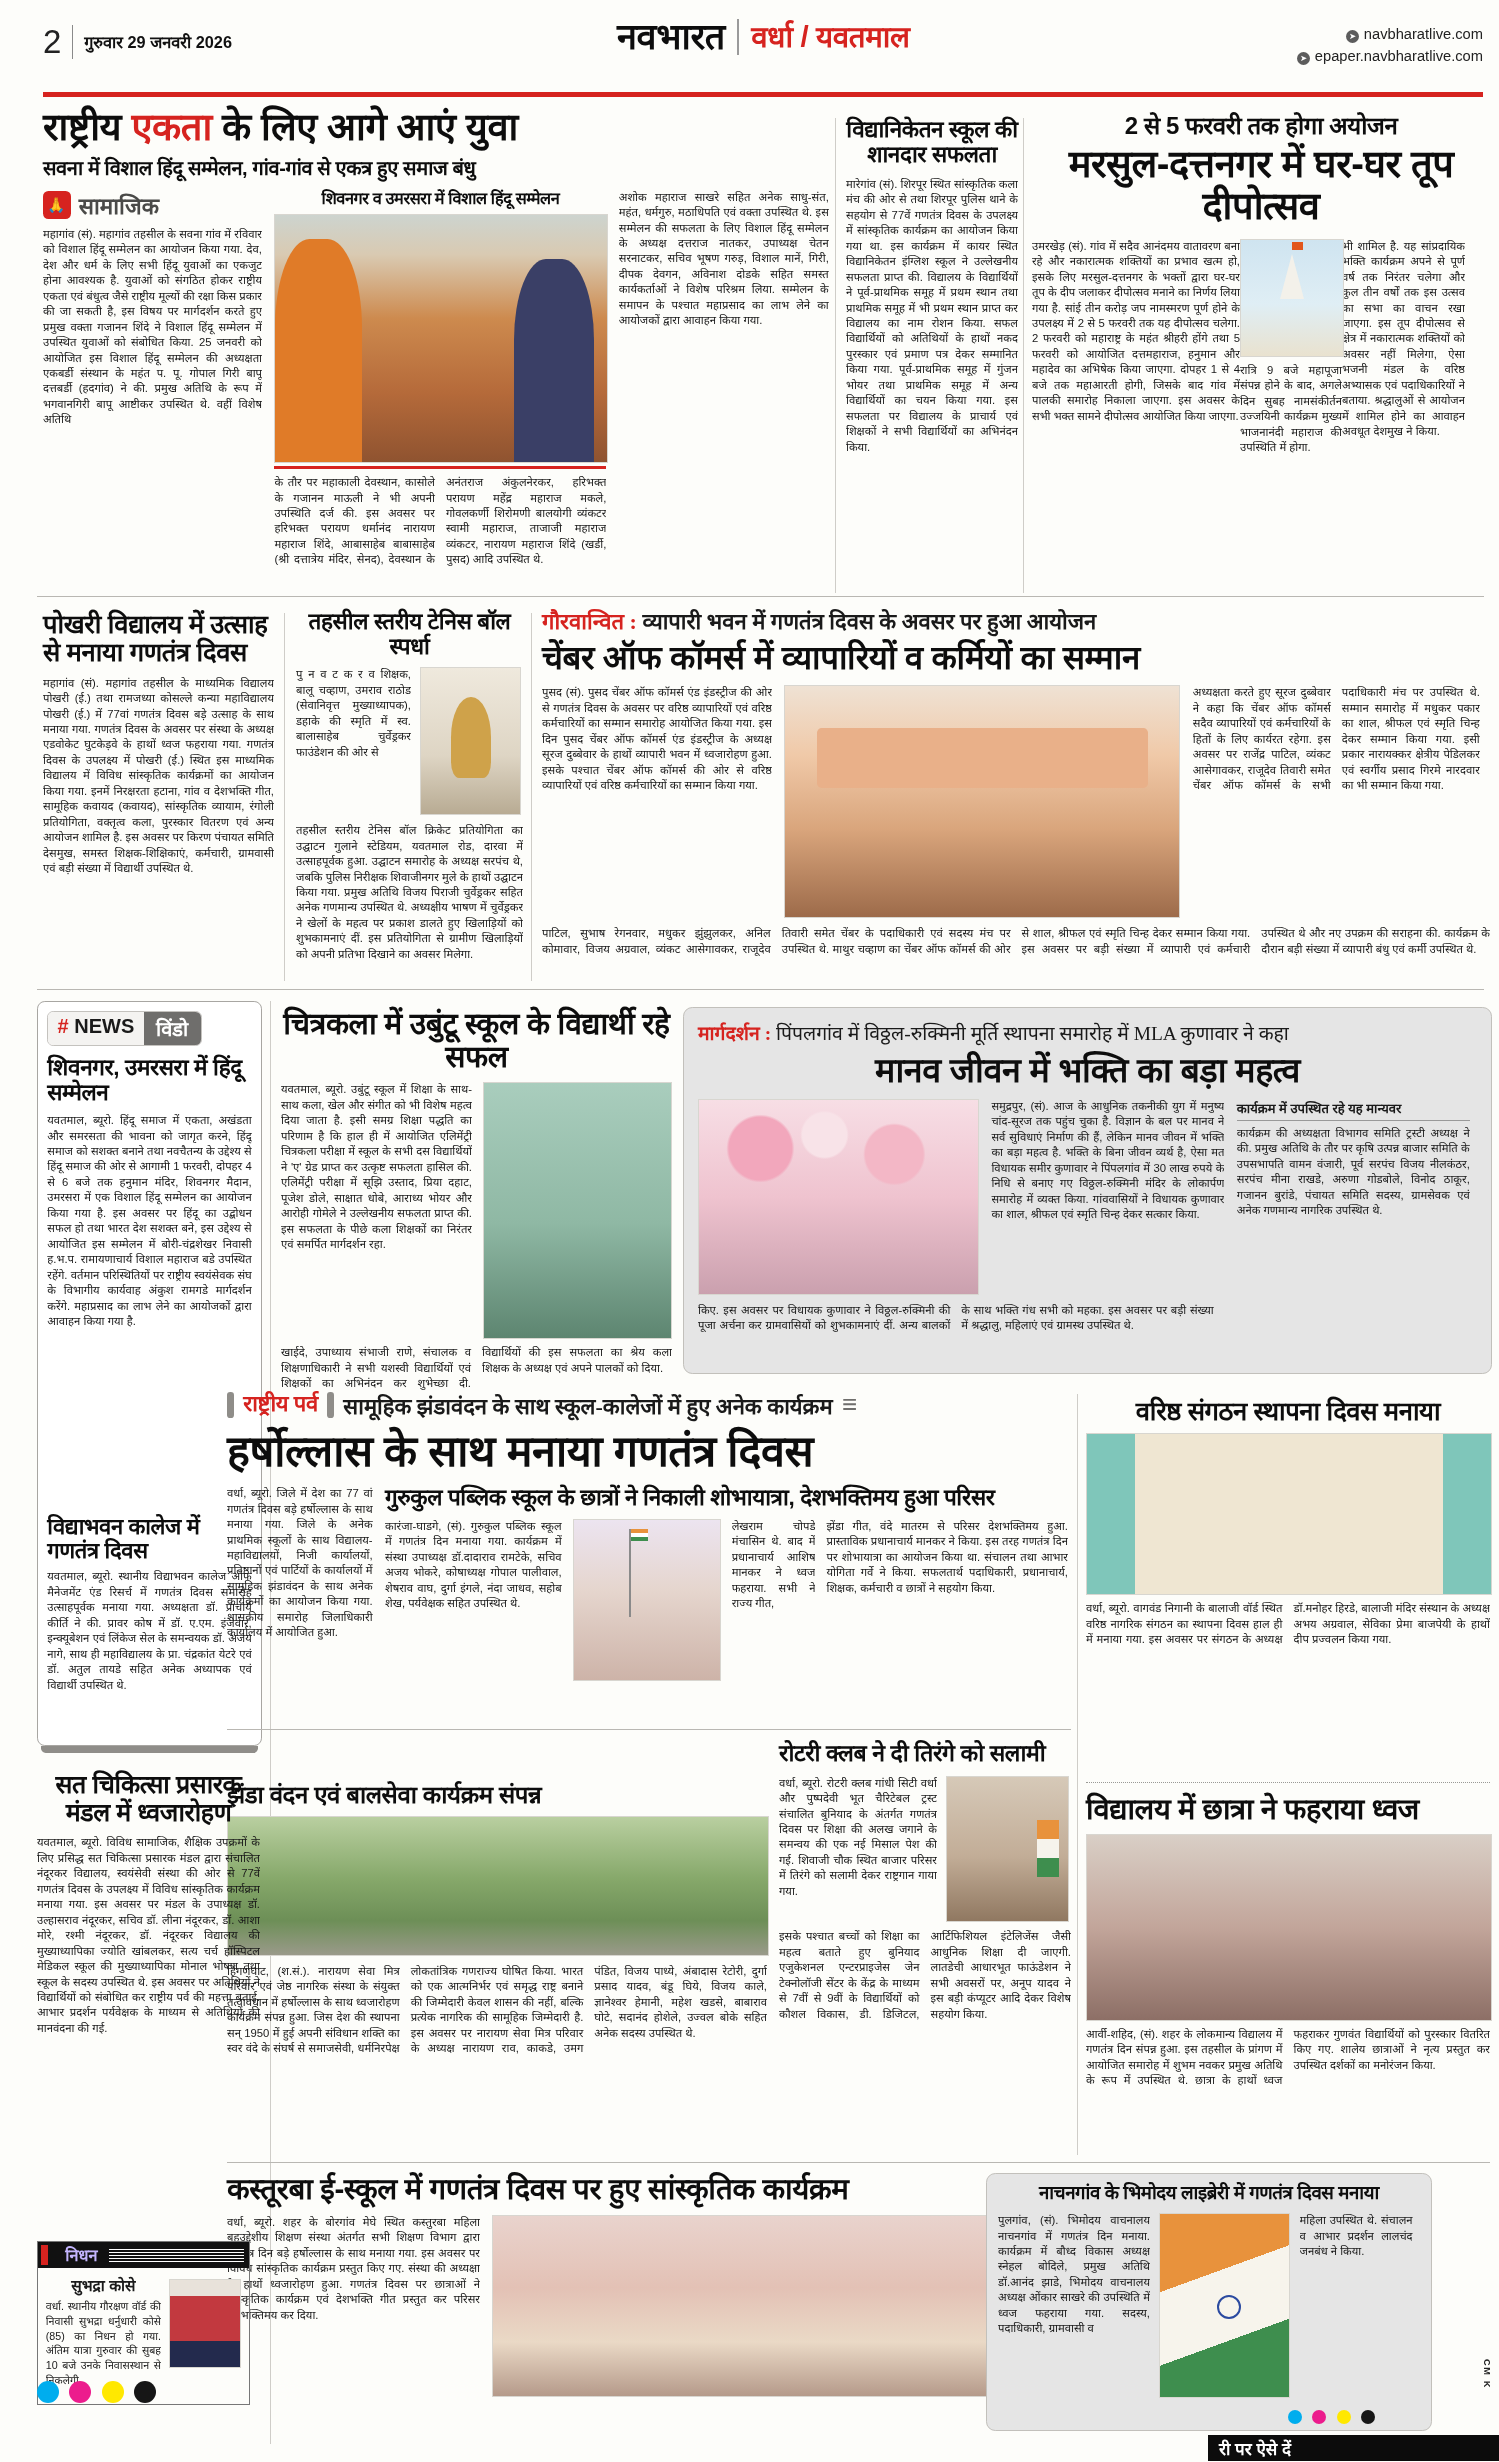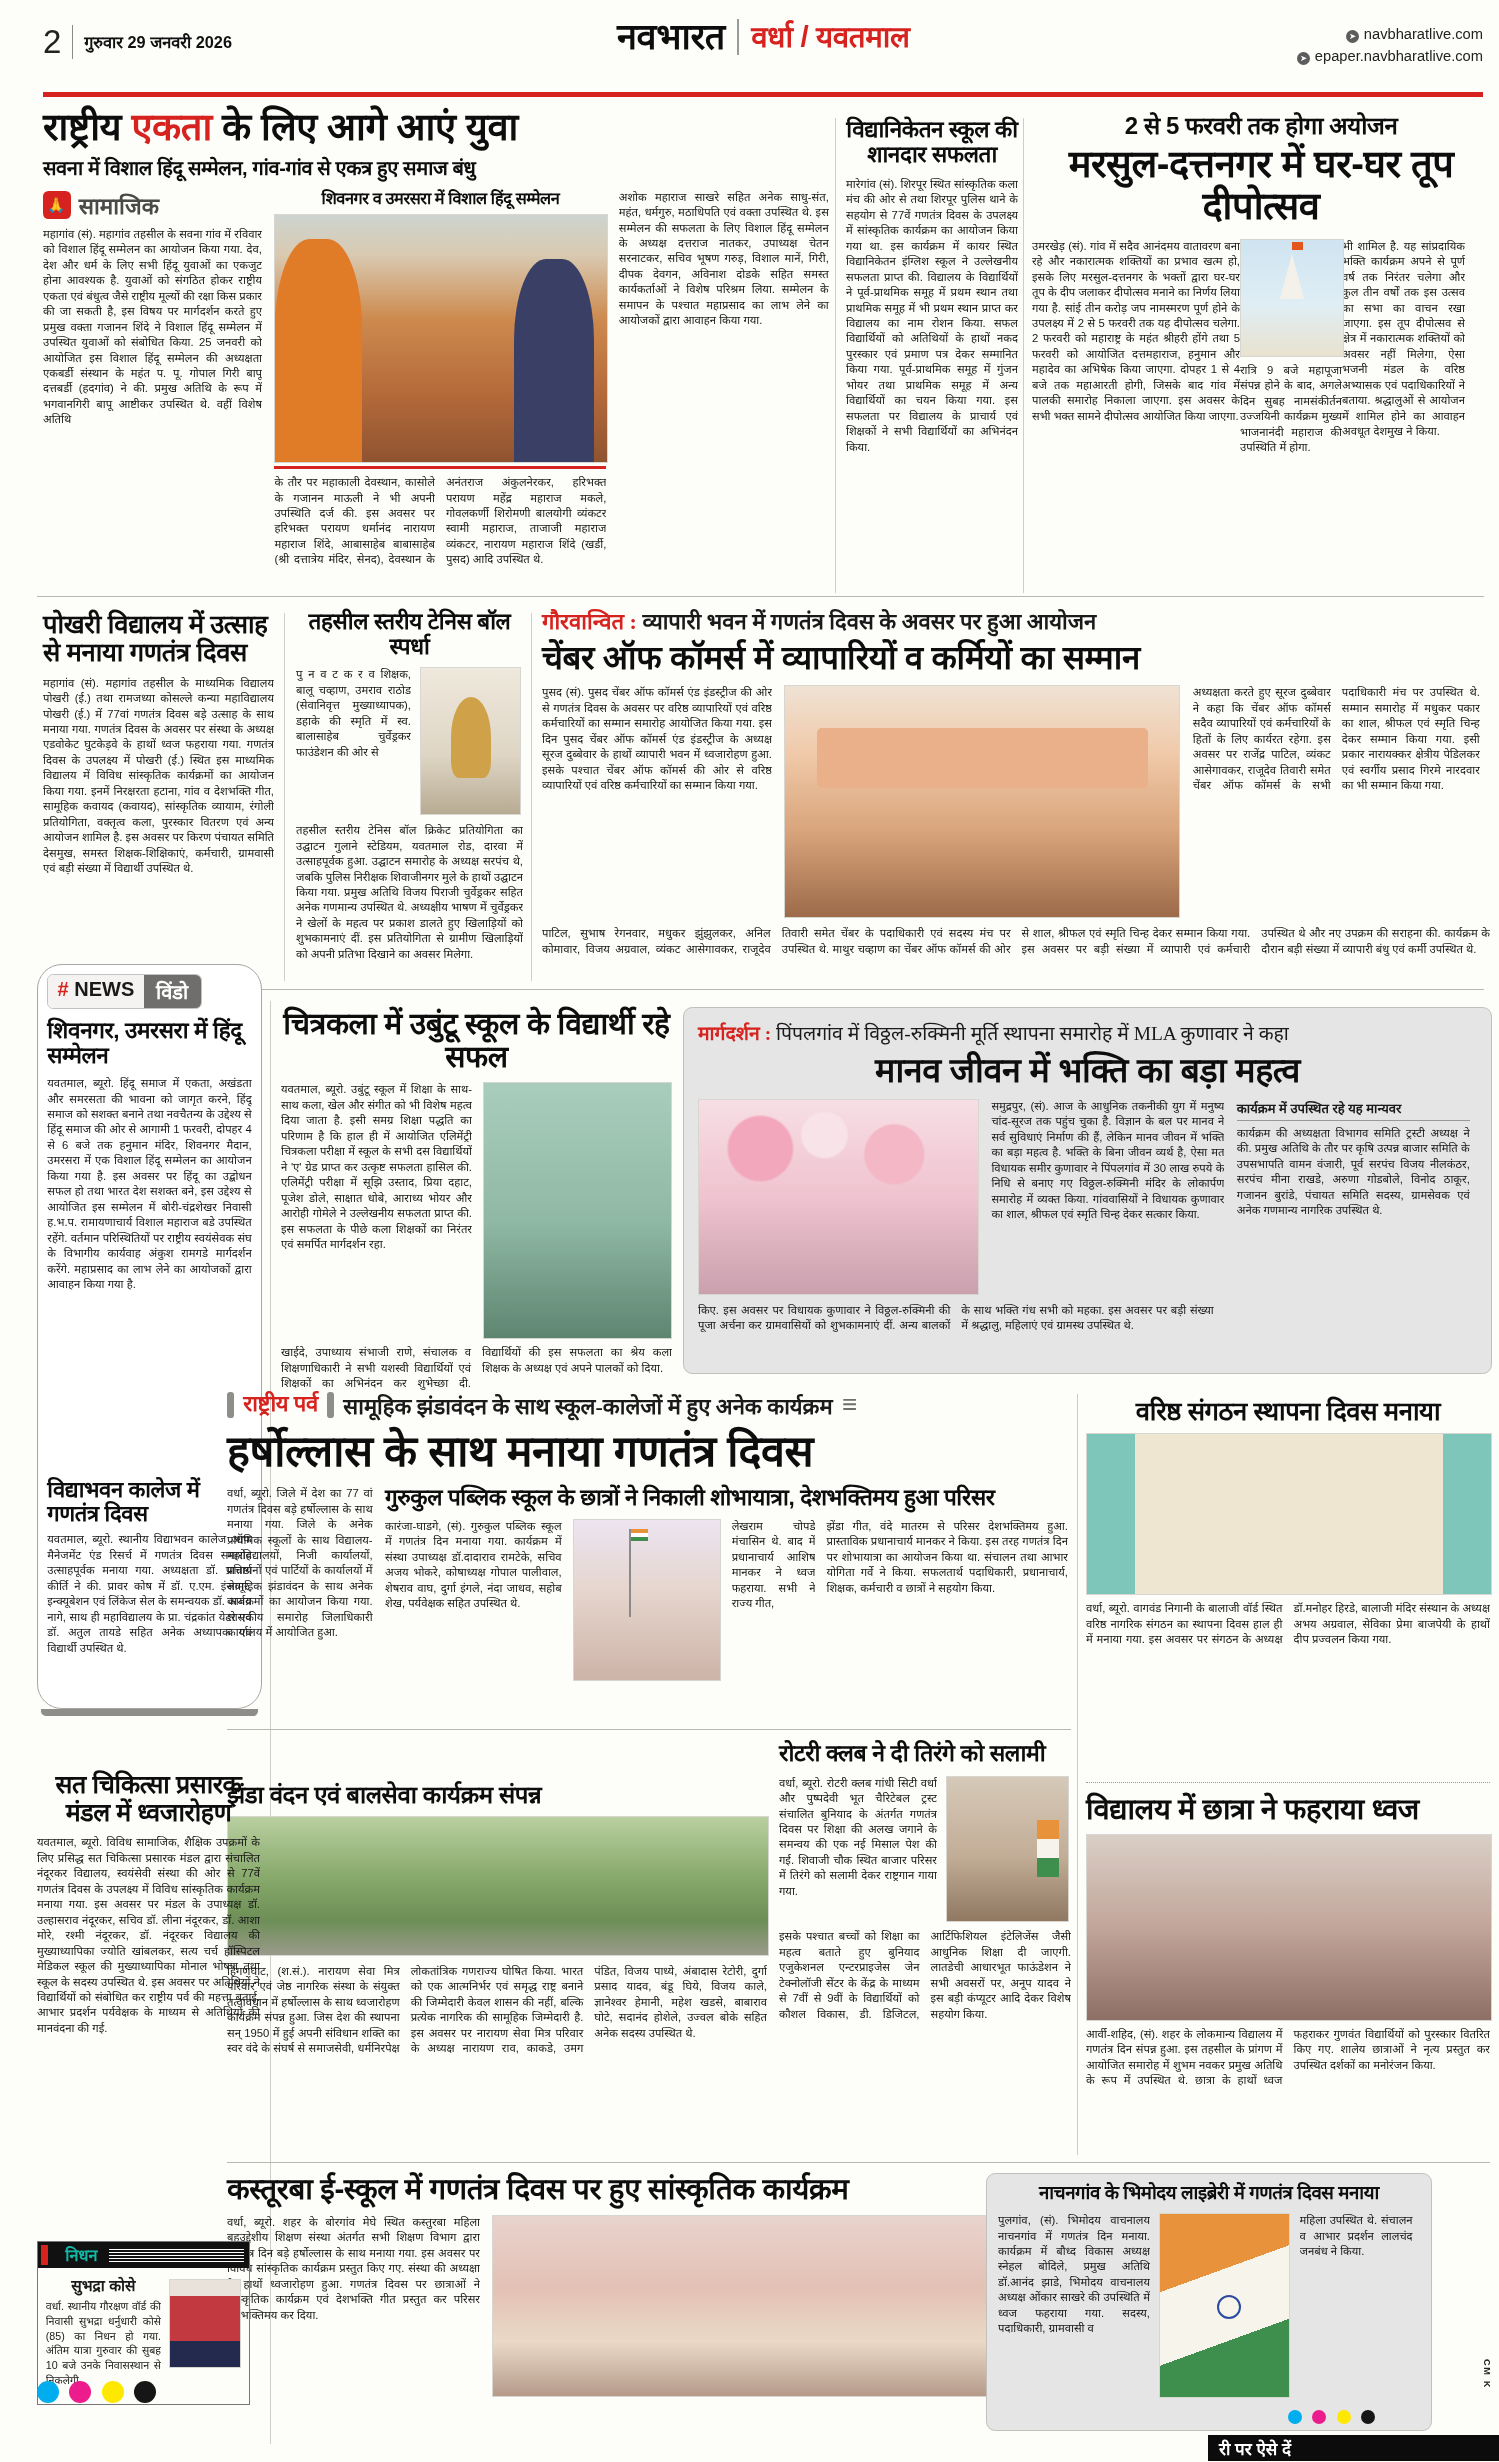--- a/index.html
+++ b/index.html
@@ -50,21 +50,21 @@
   .newstag .left{padding:3.1px 9.3px;font-weight:800;font-size:20px;background:#f4f3f1;}
   .newstag .right{padding:3.1px 12.4px;font-weight:800;font-size:20px;background:#6f6e6c;color:#fff;}
   .graybar{height:7px;background:#8f8d89;border-radius:0 0 4.7px 4.7px;}
   .rbox{border:1.6px solid #c2c0bb;border-radius:9.3px;background:#e5e5e5;}
   .kicker-serif{font-family:"Liberation Serif","DejaVu Serif",serif;}
   .tagbar{display:inline-block;width:7px;height:26px;background:#8f8d89;border-radius:3.1px;vertical-align:middle;}
   .menuicon{font-size:26px;color:#6f6e6c;font-weight:700;letter-spacing:-1.6px;}
   .dot{display:inline-block;border-radius:50%;margin-right:7px;}
   .nidhanbar{display:flex;align-items:center;background:#111;height:26px;}
   .nidhanbar .accent{width:7px;height:20px;background:#d6231f;margin:0 6.2px 0 3.1px;}
-  .nidhanbar .ntag{color:#14b8a6;font-weight:800;font-size:16.3px;flex:0 0 auto;padding:0 11px;}
+  .nidhanbar .ntag{color:#c4b5fd;font-weight:800;font-size:16.3px;flex:0 0 auto;padding:0 11px;}
   .nidhanbar .stripes{flex:1;height:17px;margin-right:4.7px;background:repeating-linear-gradient(180deg,#111 0 1.6px,#fff 1.6px 3.1px);}
   .blackstrip{background:#0c0c0c;color:#fff;font-weight:800;display:flex;align-items:center;justify-content:flex-start;padding-left:11px;font-size:17px;}
   .cmk{position:absolute;writing-mode:vertical-rl;font-size:9.3px;font-weight:700;color:#222;letter-spacing:1.6px;}
 </style>
 </head>
 <body>
 
 <div class="page">
 
   <div class="blk" style="left:43px;top:23px;display:flex;align-items:center;gap:11px;">
@@ -165,21 +165,21 @@
           <div class="banner"></div>
         </div>
       <div class="bt cols2" style="width:287px;height:233px;">अध्यक्षता करते हुए सूरज दुब्बेवार ने कहा कि चेंबर ऑफ कॉमर्स सदैव व्यापारियों एवं कर्मचारियों के हितों के लिए कार्यरत रहेगा. इस अवसर पर राजेंद्र पाटिल, व्यंकट आसेगावकर, राजूदेव तिवारी समेत चेंबर ऑफ कॉमर्स के सभी पदाधिकारी मंच पर उपस्थित थे. सम्मान समारोह में मधुकर पकार का शाल, श्रीफल एवं स्मृति चिन्ह देकर सम्मान किया गया. इसी प्रकार नारायक्कर क्षेत्रीय पेडिलकर एवं स्वर्गीय प्रसाद गिरमे नारदवार का भी सम्मान किया गया.</div>
     </div>
     <div class="bt cols4" style="height:71px;margin-top:7.8px;">पाटिल, सुभाष रेगनवार, मधुकर झुंझुलकर, अनिल कोमावार, विजय अग्रवाल, व्यंकट आसेगावकर, राजूदेव तिवारी समेत चेंबर के पदाधिकारी एवं सदस्य मंच पर उपस्थित थे. माथुर चव्हाण का चेंबर ऑफ कॉमर्स की ओर से शाल, श्रीफल एवं स्मृति चिन्ह देकर सम्मान किया गया. इस अवसर पर बड़ी संख्या में व्यापारी एवं कर्मचारी उपस्थित थे और नए उपक्रम की सराहना की. कार्यक्रम के दौरान बड़ी संख्या में व्यापारी बंधु एवं कर्मी उपस्थित थे.</div>
   </div>
 
   <div class="hr" style="left:37px;top:989px;width:1447px;"></div>
   <div class="vr" style="left:270px;top:1001px;height:1443px;"></div>
 
-  <div class="blk newsbox" style="left:37px;top:964px;width:223px;height:743px;border-radius:25px;">
+  <div class="blk newsbox" style="left:37px;top:1001px;width:223px;height:743px;">
     <div style="padding:9.3px 9.3px 0 9.3px;">
       <div class="newstag">
         <span class="left"><span class="red">#</span> <span>NEWS</span></span>
         <span class="right">विंडो</span>
       </div>
       <div class="hl" style="font-size:22.5px;margin-top:9.3px;">शिवनगर, उमरसरा में हिंदू सम्मेलन</div>
       <div class="bt" style="height:394px;margin-top:7.8px;">यवतमाल, ब्यूरो. हिंदू समाज में एकता, अखंडता और समरसता की भावना को जागृत करने, हिंदू समाज को सशक्त बनाने तथा नवचैतन्य के उद्देश्य से हिंदू समाज की ओर से आगामी 1 फरवरी, दोपहर 4 से 6 बजे तक हनुमान मंदिर, शिवनगर मैदान, उमरसरा में एक विशाल हिंदू सम्मेलन का आयोजन किया गया है. इस अवसर पर हिंदू का उद्बोधन सफल हो तथा भारत देश सशक्त बने, इस उद्देश्य से आयोजित इस सम्मेलन में बोरी-चंद्रशेखर निवासी ह.भ.प. रामायणाचार्य विशाल महाराज बडे उपस्थित रहेंगे. वर्तमान परिस्थितियों पर राष्ट्रीय स्वयंसेवक संघ के विभागीय कार्यवाह अंकुश रामगडे मार्गदर्शन करेंगे. महाप्रसाद का लाभ लेने का आयोजकों द्वारा आवाहन किया गया है.</div>
       <div class="hl" style="font-size:22px;margin-top:7.8px;">विद्याभवन कालेज में गणतंत्र दिवस</div>
       <div class="bt" style="height:172px;margin-top:6.2px;">यवतमाल, ब्यूरो. स्थानीय विद्याभवन कालेज ऑफ मैनेजमेंट एंड रिसर्च में गणतंत्र दिवस समारोह उत्साहपूर्वक मनाया गया. अध्यक्षता डॉ. प्राचार्य कीर्ति ने की. प्रावर कोष में डॉ. ए.एम. इंजेवार, इन्क्यूबेशन एवं लिंकेज सेल के समन्वयक डॉ. अजय नागे, साथ ही महाविद्यालय के प्रा. चंद्रकांत येटरे एवं डॉ. अतुल तायडे सहित अनेक अध्यापक एवं विद्यार्थी उपस्थित थे.</div>
     </div>

